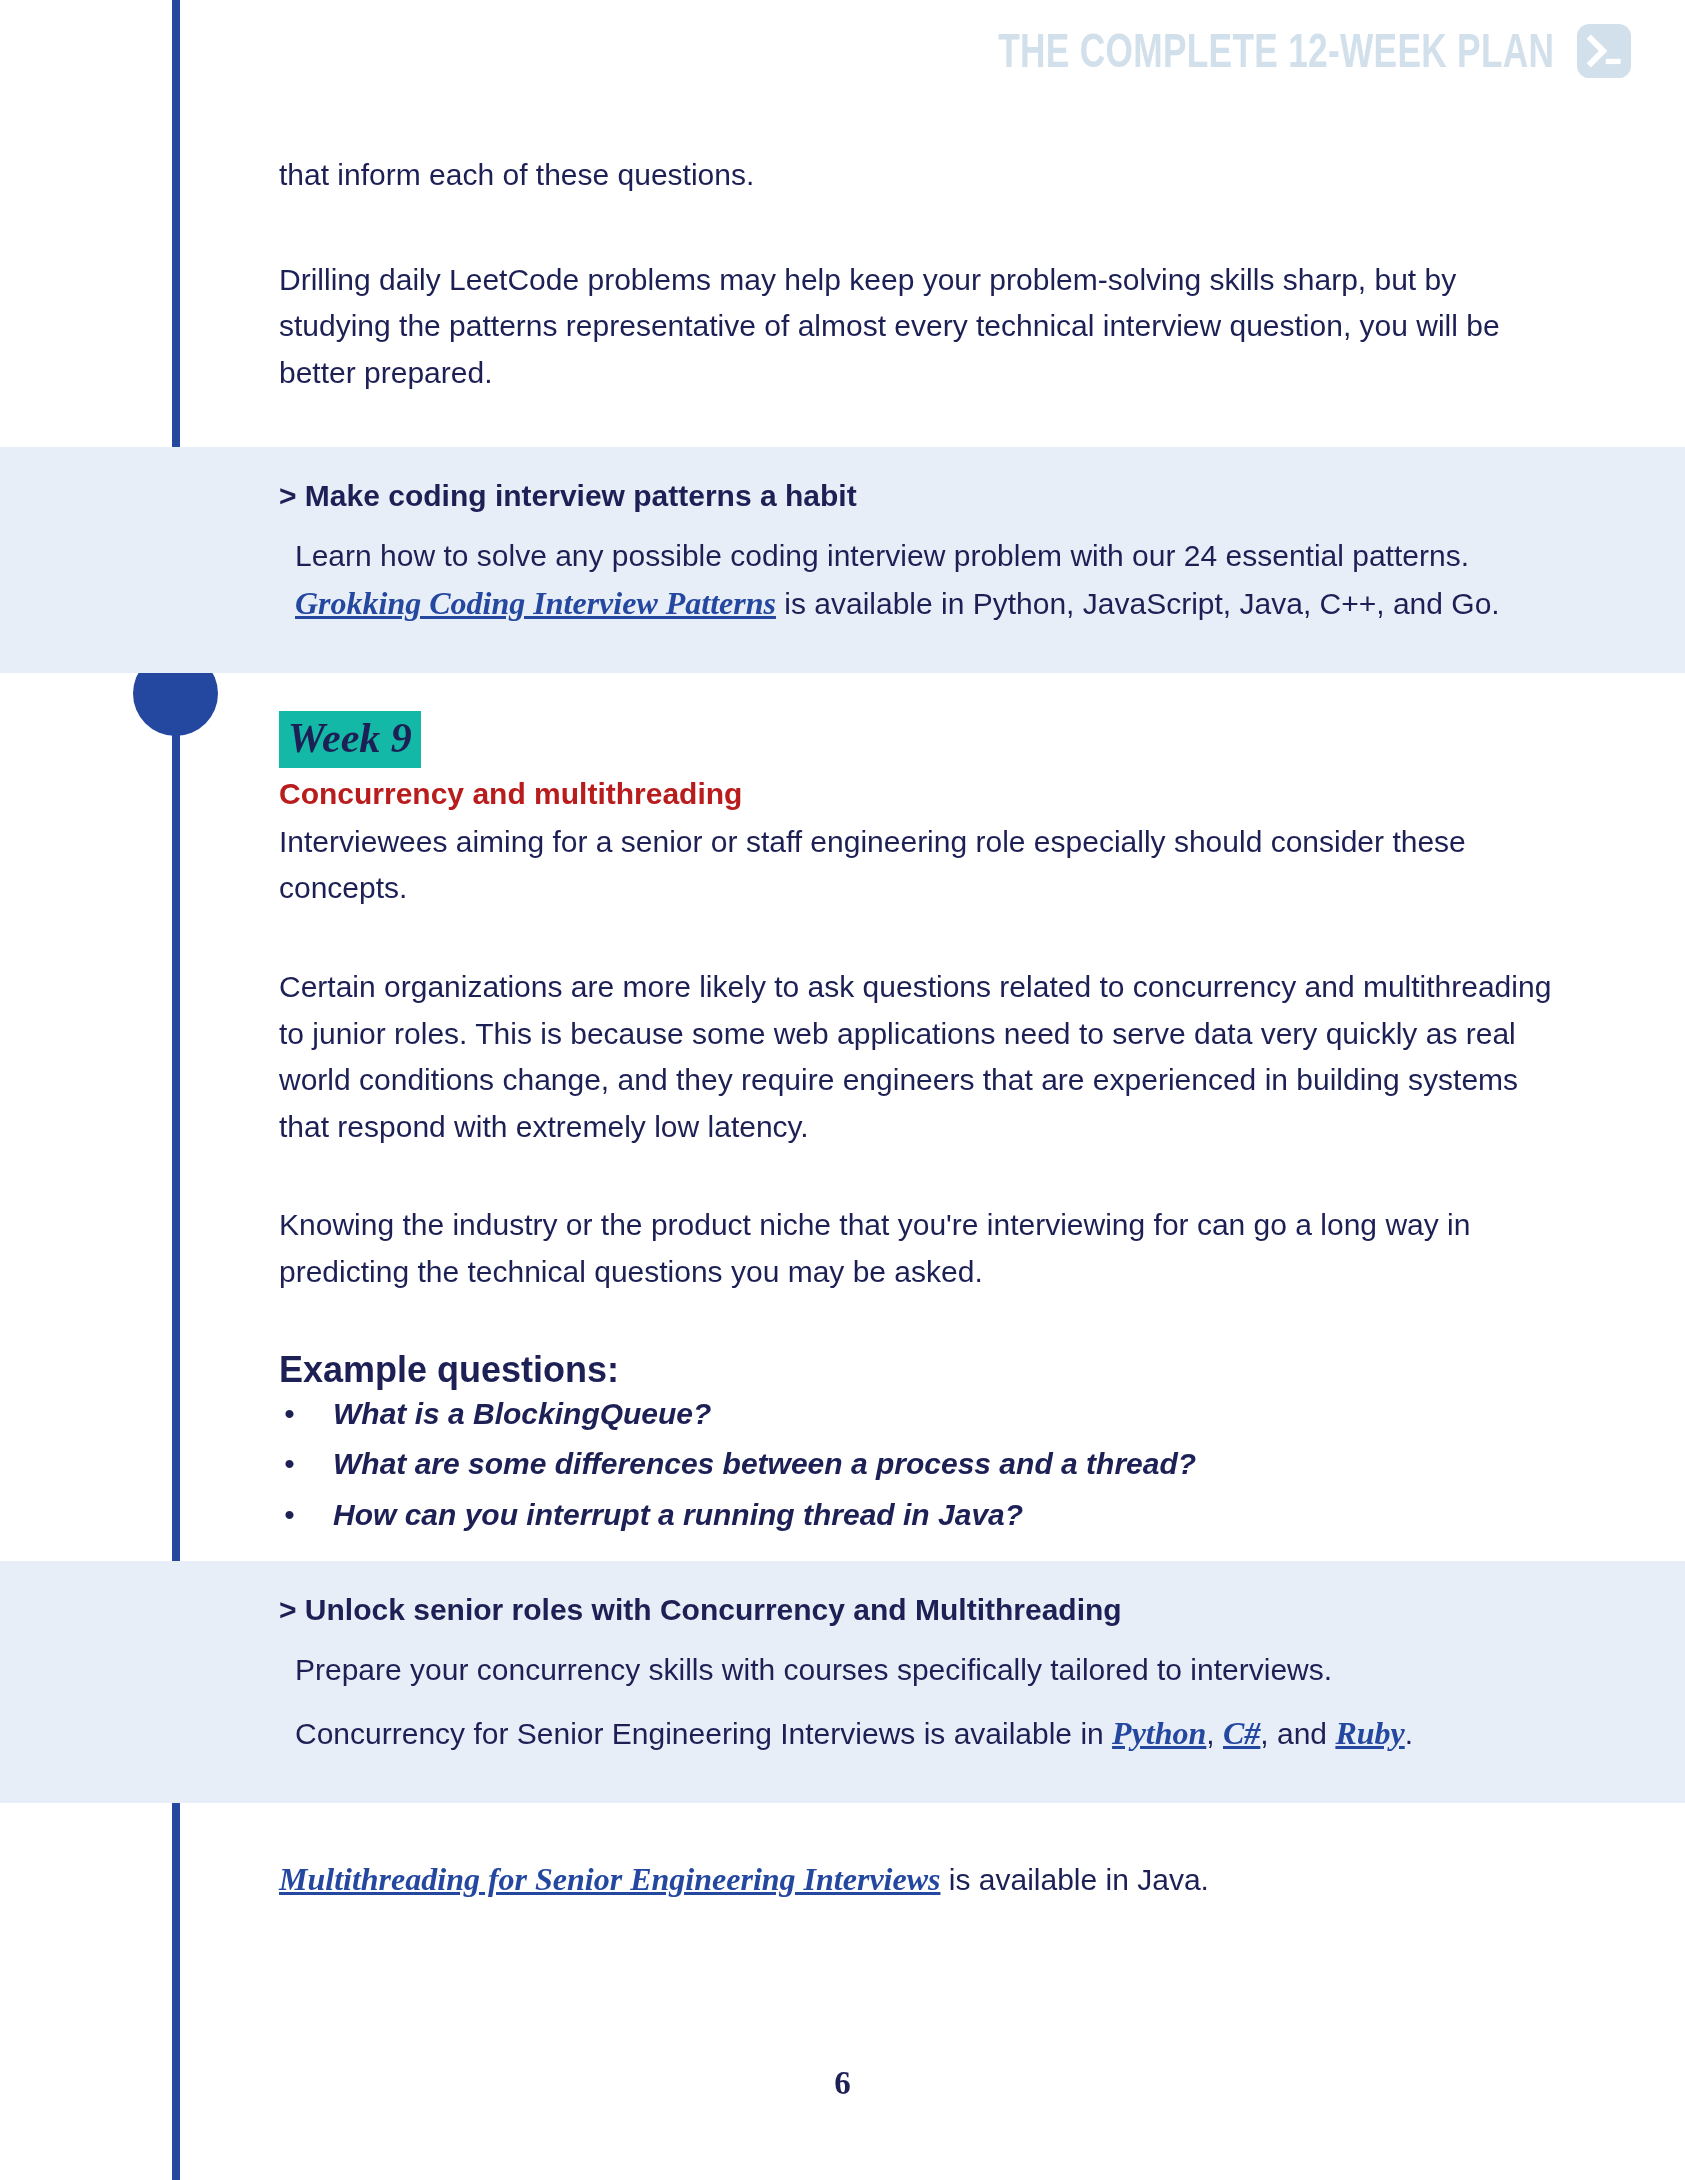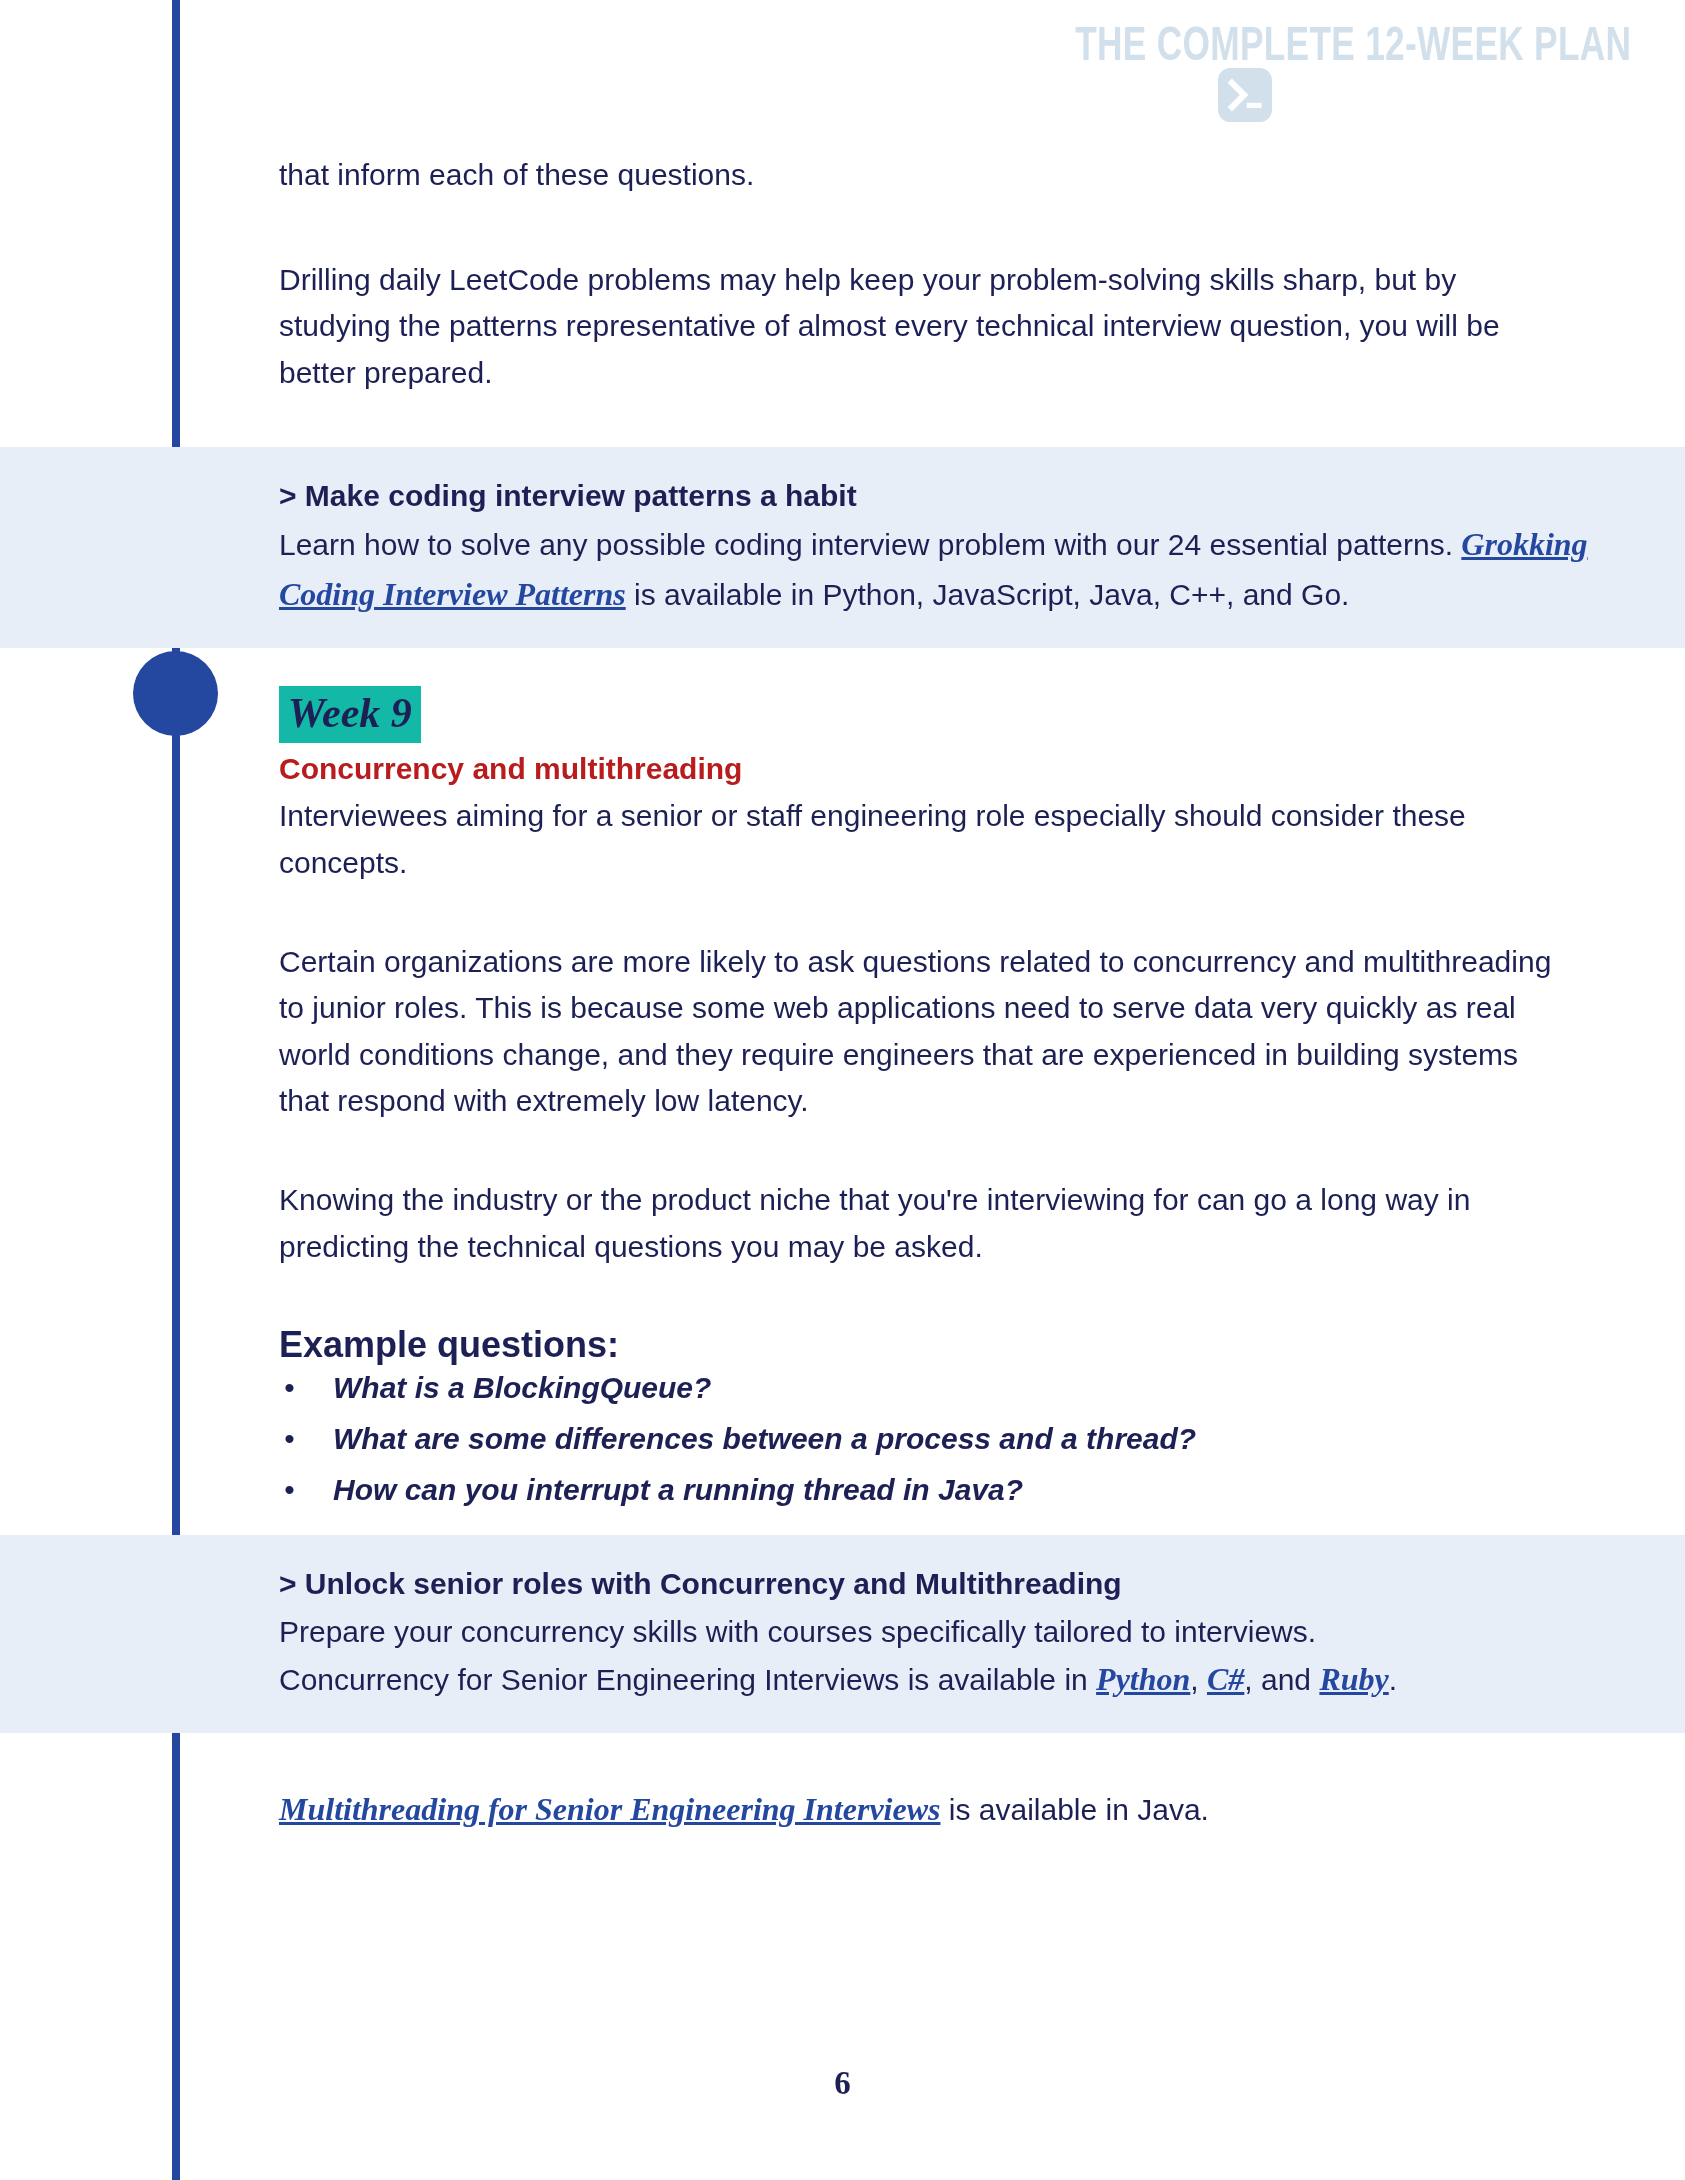--- a/index.html
+++ b/index.html
@@ -42,23 +42,22 @@
   }
 
   
   .page-header {
     position: absolute;
     right: 0;
     top: 19.3px;
     height: 63px;
     display: flex;
     align-items: center;
-    gap: 0;
+    gap: 23px;
     padding-right: 54px;
-    flex-direction: column;
   }
   .header-title {
     font-family: "Liberation Sans Narrow", "Liberation Sans", sans-serif;
     font-weight: bold;
     font-size: 49px;
     letter-spacing: 0.4px;
     color: #d2e0ec;
     line-height: 1;
     transform: scaleX(0.72);
     transform-origin: right center;
@@ -115,21 +114,21 @@
     color: #1d2055;
     font-size: 30px;
     font-weight: bold;
     line-height: 1.4;
     margin: 0 0 3.5px 0;
   }
   .callout-body {
     color: #1d2055;
     font-size: 30px;
     line-height: 1.55;
-    margin: 0;
+    margin: 16px;
   }
 
   
   .link {
     color: #2447a0;
     font-style: italic;
     text-decoration: underline;
     font-weight: bold;
     font-family: "Liberation Serif", serif;
     font-size: 32px;

